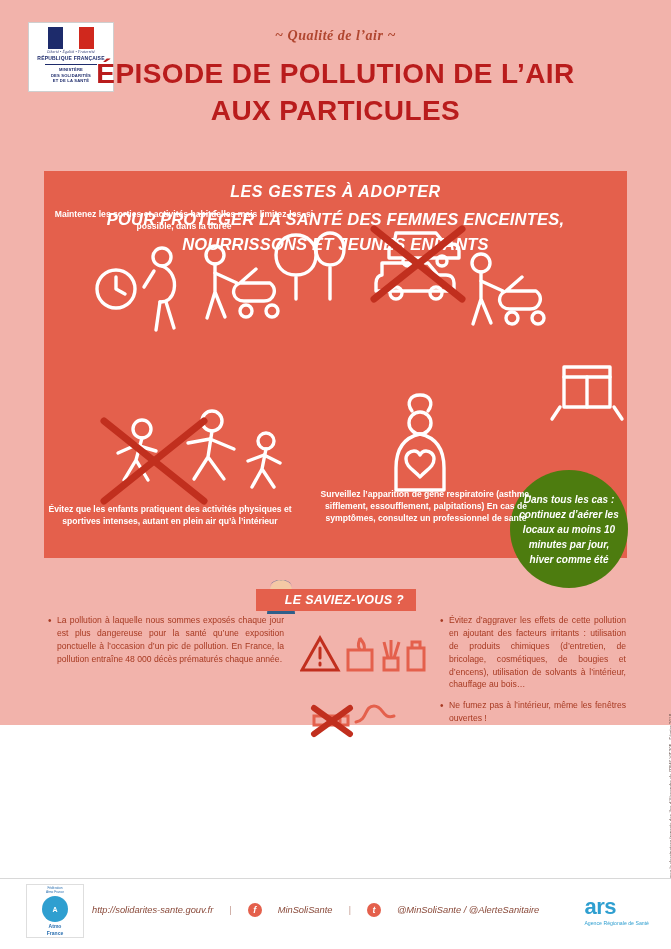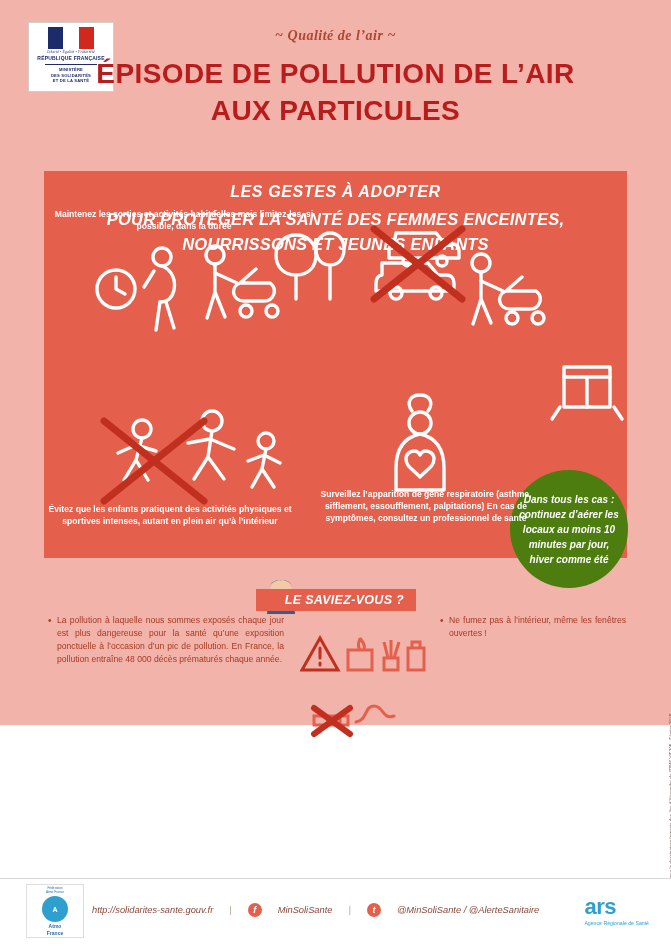--- a/index.html
+++ b/index.html
@@ -323,20 +323,21 @@
       <path d="M40 86 v9"></path>
       <path d="M56 92 c12 -2 8 -16 18 -16 c10 0 8 14 20 10" stroke-linecap="round"></path>
     </g>
     <g stroke="#c12f1e" stroke-width="6" stroke-linecap="round">
       <path d="M14 78 L50 104"></path>
         <path d="M50 78 L14 104"></path>
     </g>
   </svg>
 
   <div class="col col-right">
+    <p>Évitez d’aggraver les effets de cette pollution en ajoutant des facteurs irritants : utilisation de produits chimiques (d’entretien, de bricolage, cosmétiques, de bougies et d’encens), utilisation de solvants à l’intérieur, chauffage au bois…</p>
     <p>Ne fumez pas à l’intérieur, même les fenêtres ouvertes !</p>
   </div>
 
   <div class="ppi">
     <span>POUR PLUS D’INFORMATIONS</span>
     <svg width="26" height="18" viewBox="0 0 26 18" style="vertical-align:-3px;margin-left:6px">
       <path d="M2 9 h10 M12 3 c4 0 6 2 6 5 v4 c0 3 -3 5 -6 5 h-3 l-4 -5" fill="none" stroke="#ffffff" stroke-width="1.6"></path>
     </svg>
   </div>
 

